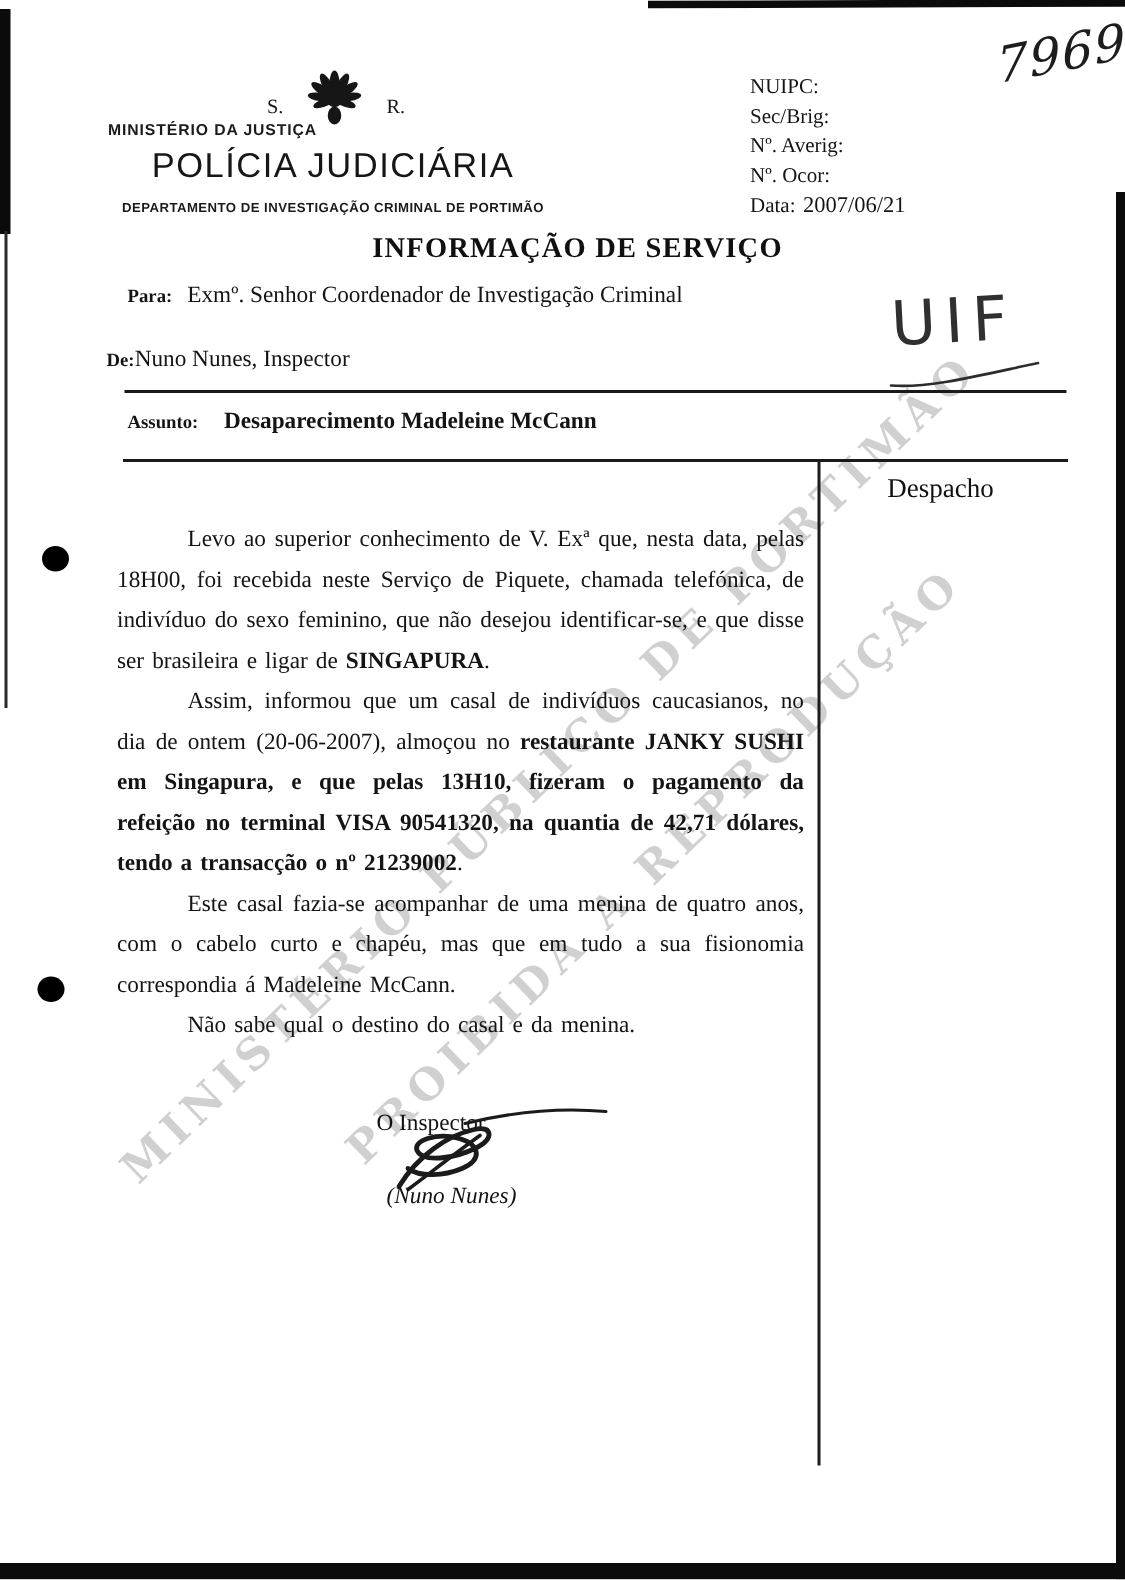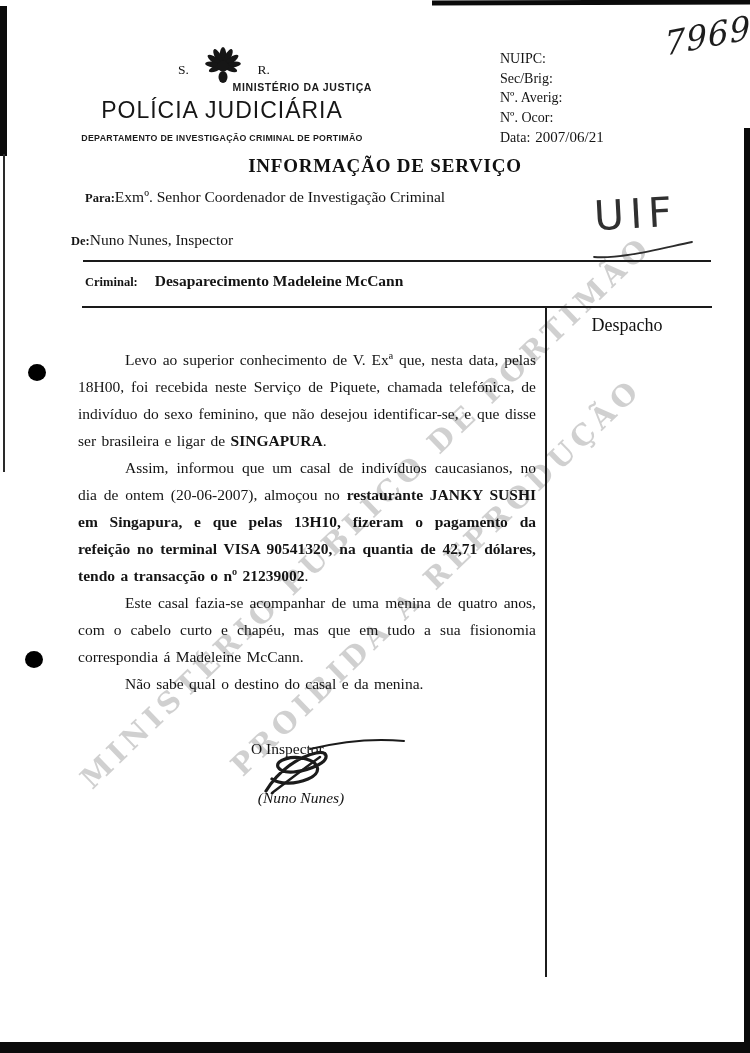--- a/index.html
+++ b/index.html
@@ -26,36 +26,36 @@
     letter-spacing:1px;
   }
   .hw-uif{
     left:594px; top:190px; font-family:"DejaVu Sans", sans-serif;
     font-size:41px; color:#303030; letter-spacing:6px; transform:rotate(-3deg);
   }
   .uif-swoosh{left:592px; top:238px;}
   
   .crest-row{left:178px; top:44px; width:92px; display:flex; align-items:center; justify-content:space-between;}
   .crest-letter{font-size:13.5px; color:#151515;}
-  .ministry{left:72px; top:81px; width:300px; text-align:right;
+  .ministry{left:72px; top:81px; width:300px; text-align:left;
     font-family:"Liberation Sans", sans-serif; font-weight:bold; font-size:10.5px; letter-spacing:0.6px; color:#1b1b1b;}
   .agency{left:47px; top:97px; width:350px; text-align:center;
     font-family:"Liberation Sans", sans-serif; font-weight:400; font-size:23px; letter-spacing:1px; color:#161616;}
   .dept{left:42px; top:133px; width:360px; text-align:center;
     font-family:"Liberation Sans", sans-serif; font-weight:bold; font-size:8.8px; letter-spacing:0.3px; color:#1b1b1b;}
   
   .fields{left:500px; top:51px;}
   .field-row{height:19.6px; display:flex; align-items:baseline;}
   .field-label{font-weight:normal; font-size:14px;}
   .field-value{font-size:15px; margin-left:5px;}
   
   .doc-title{left:75px; top:155px; width:620px; text-align:center;
     font-weight:bold; font-size:19px; letter-spacing:0.8px; color:#101010;}
   .meta-row{display:flex; align-items:baseline;}
-  .row-para{left:85px; top:188px; gap:0;}
+  .row-para{left:85px; top:188px; gap:10px;}
   .row-de{left:71px; top:231px; }
   .row-assunto{left:85px; top:272px; gap:17px;}
   .meta-label{font-weight:bold; font-size:12.5px;}
   .meta-value{font-size:15.5px;}
   .meta-value.bold{font-weight:bold;}
   .rule{background:#1a1a1a;}
   .rule-1{left:83px; top:260px; width:628px; height:2px;}
   .rule-2{left:82px; top:306px; width:630px; height:1.6px;}
   
   .despacho-vline{left:545px; top:307px; width:1.6px; height:670px; background:#1c1c1c;}
@@ -157,21 +157,21 @@
   <div class="abs meta-row row-para">
     <span class="meta-label">Para:</span>
     <span class="meta-value">Exmº. Senhor Coordenador de Investigação Criminal</span>
   </div>
   <div class="abs meta-row row-de">
     <span class="meta-label">De:</span>
     <span class="meta-value">Nuno Nunes, Inspector</span>
   </div>
   <div class="abs rule rule-1"></div>
   <div class="abs meta-row row-assunto">
-    <span class="meta-label">Criminal:</span>
+    <span class="meta-label">Assunto:</span>
     <span class="meta-value bold">Desaparecimento Madeleine McCann</span>
   </div>
   <div class="abs rule rule-2"></div>
 
   <div class="abs despacho-vline"></div>
   <div class="abs despacho-label">Despacho</div>
 
   <div class="abs body-text">
     <p><span>Levo ao superior conhecimento de V. Exª que, nesta data, pelas 18H00, foi recebida neste Serviço de Piquete, chamada telefónica, de indivíduo do sexo feminino, que não desejou identificar-se, e que disse ser brasileira e ligar de </span><strong>SINGAPURA</strong><span>.</span></p>
     <p><span>Assim, informou que um casal de indivíduos caucasianos, no dia de ontem (20-06-2007), almoçou no </span><strong>restaurante JANKY SUSHI em Singapura, e que pelas 13H10, fizeram o pagamento da refeição no terminal VISA 90541320, na quantia de 42,71 dólares, tendo a transacção o nº 21239002</strong><span>.</span></p>

